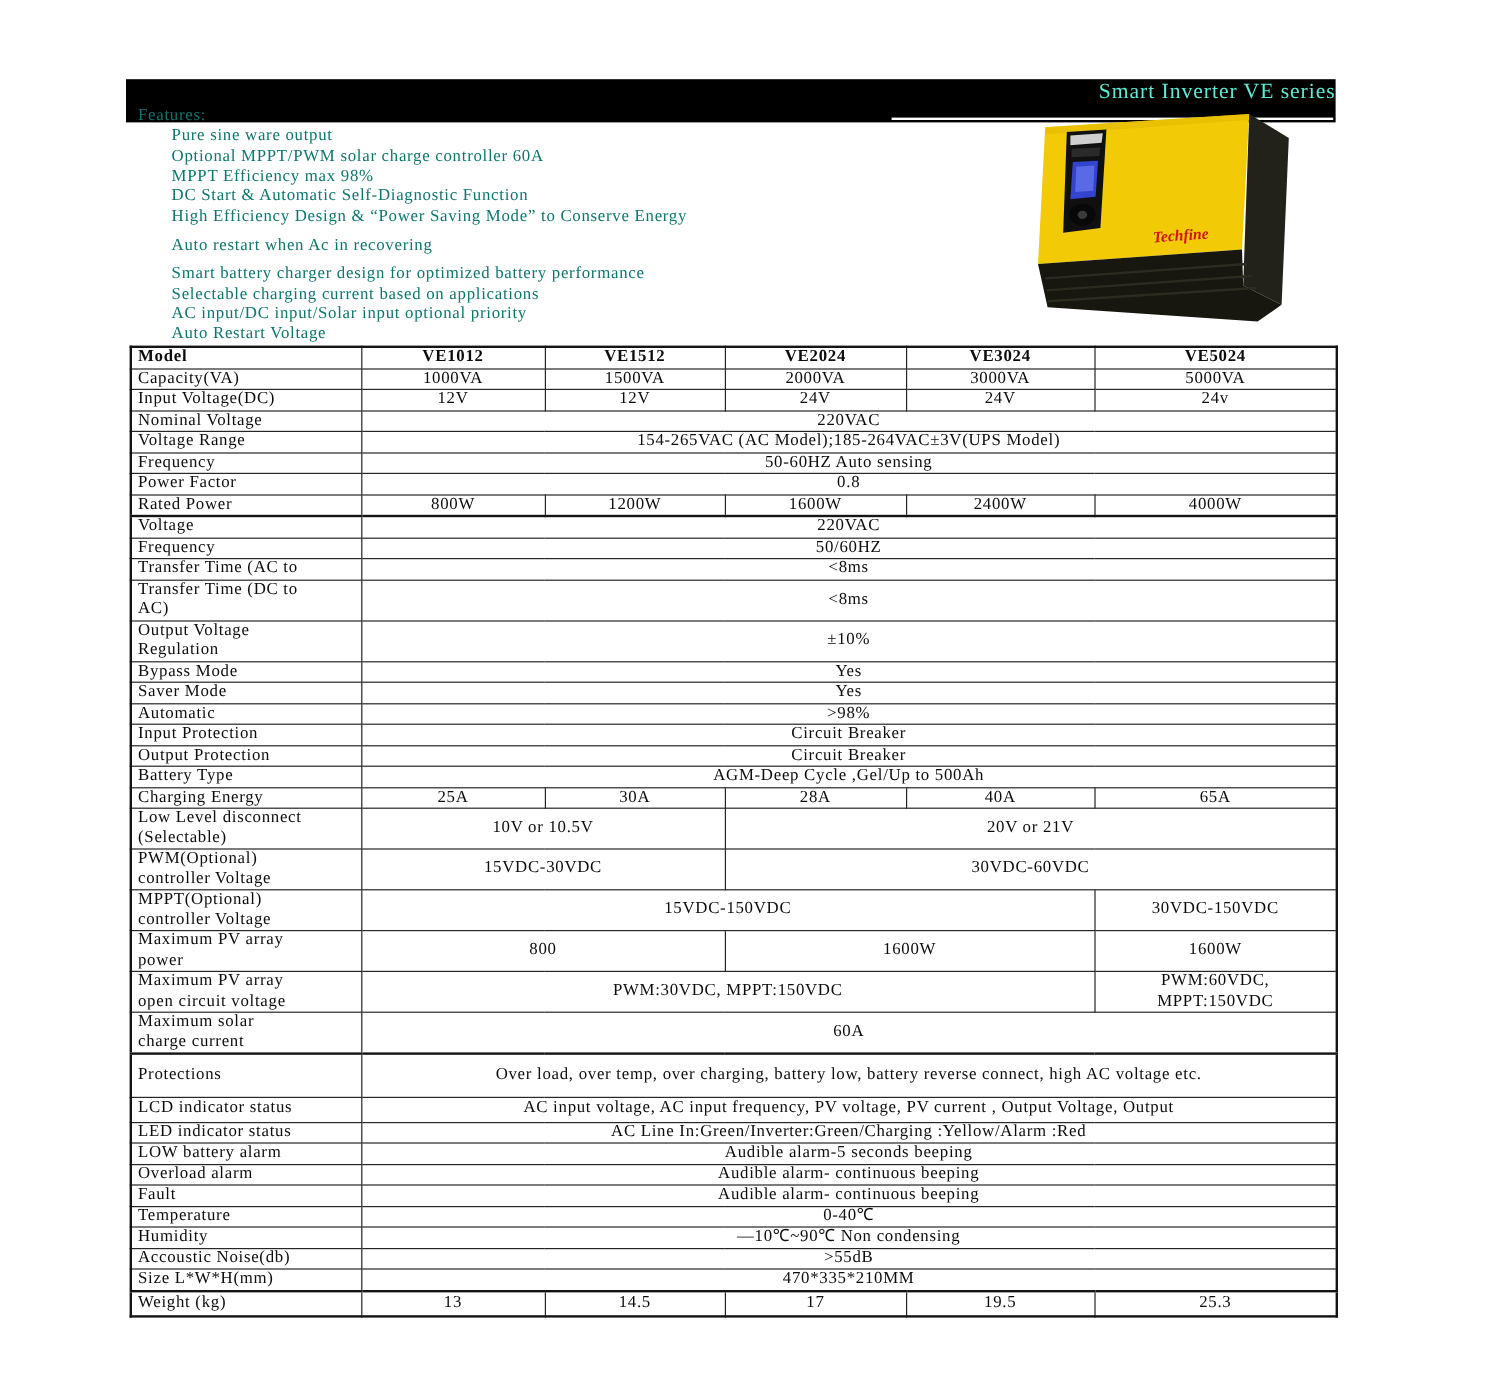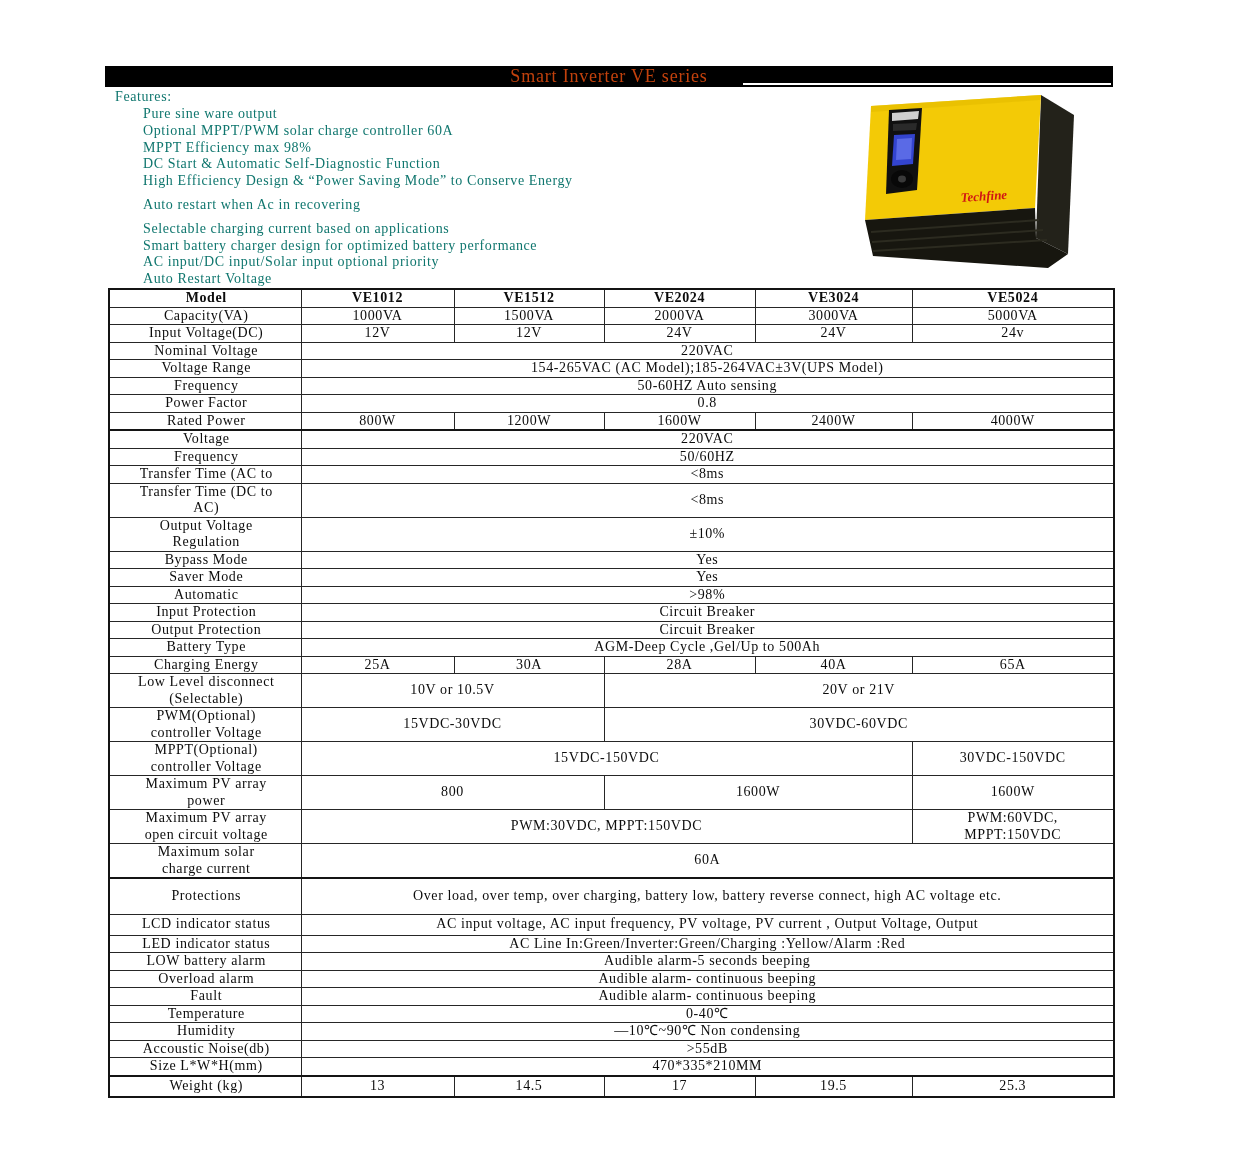--- a/index.html
+++ b/index.html
@@ -3,22 +3,22 @@
 <meta charset="utf-8">
 <style>
   * { margin:0; padding:0; box-sizing:border-box; }
   html,body { width:1241px; height:1150px; background:#ffffff; overflow:hidden; }
   body { font-family:"Liberation Serif", serif; color:#0a0a0a; position:relative; }
 
   .page { position:absolute; inset:0; background:#ffffff; }
 
   
   .title-bar {
-    position:absolute; left:105px; top:66px; width:1008px; height:21px;
-    background:#000000; color:#c2410c; text-align:center;
+    position:absolute; left:105px; top:66px; width:1008px; height:36px;
+    background:#000000; color:#5eead4; text-align:right;
     font-size:18px; line-height:20px; letter-spacing:0.8px;
   }
   .title-underline {
     position:absolute; left:638px; bottom:2px; width:368px; height:2px; background:#ffffff;
   }
 
   
   .features {
     position:absolute; left:115px; top:89px; width:700px;
     font-size:14px; letter-spacing:0.6px; color:#0f766e;
@@ -40,21 +40,21 @@
   }
   table.spec th, table.spec td {
     border:1px solid #262626;
     height:17px; line-height:16.5px;
     padding:0 3px;
     vertical-align:middle;
     white-space:pre-line;
     overflow:hidden;
   }
   table.spec th {
-    text-align:center; font-weight:normal; padding-left:5px;
+    text-align:left; font-weight:normal; padding-left:5px;
   }
   table.spec td { text-align:center; }
   tr.bold th, tr.bold td { font-weight:bold; }
   tr.sep th, tr.sep td { border-top:2px solid #141414; }
   tr.tall th, tr.tall td { height:36px; }
   tr.med th, tr.med td { height:21px; }
 </style>
 </head>
 <body>
 
@@ -72,22 +72,22 @@
           <div class="feature-line">Pure sine ware output</div>
           <div class="feature-line">Optional MPPT/PWM solar charge controller 60A</div>
           <div class="feature-line">MPPT Efficiency max 98%</div>
           <div class="feature-line">DC Start &amp; Automatic Self-Diagnostic Function</div>
           <div class="feature-line">High Efficiency Design &amp; “Power Saving Mode”  to Conserve Energy</div>
         </div>
         <div class="feature-group">
           <div class="feature-line">Auto restart when Ac in recovering</div>
         </div>
         <div class="feature-group">
+          <div class="feature-line">Smart battery charger design for optimized battery performance</div>
           <div class="feature-line">Selectable charging current based on applications</div>
-          <div class="feature-line">Smart battery charger design for optimized battery performance</div>
           <div class="feature-line">AC input/DC input/Solar input optional priority</div>
           <div class="feature-line">Auto Restart Voltage</div>
         </div>
       </div>
   </div>
 
   <div class="inverter">
     <svg width="276" height="192" viewBox="0 0 276 192">
 
       <polygon points="198,7 231,27 225,166 193,150" fill="#23221a"></polygon>

